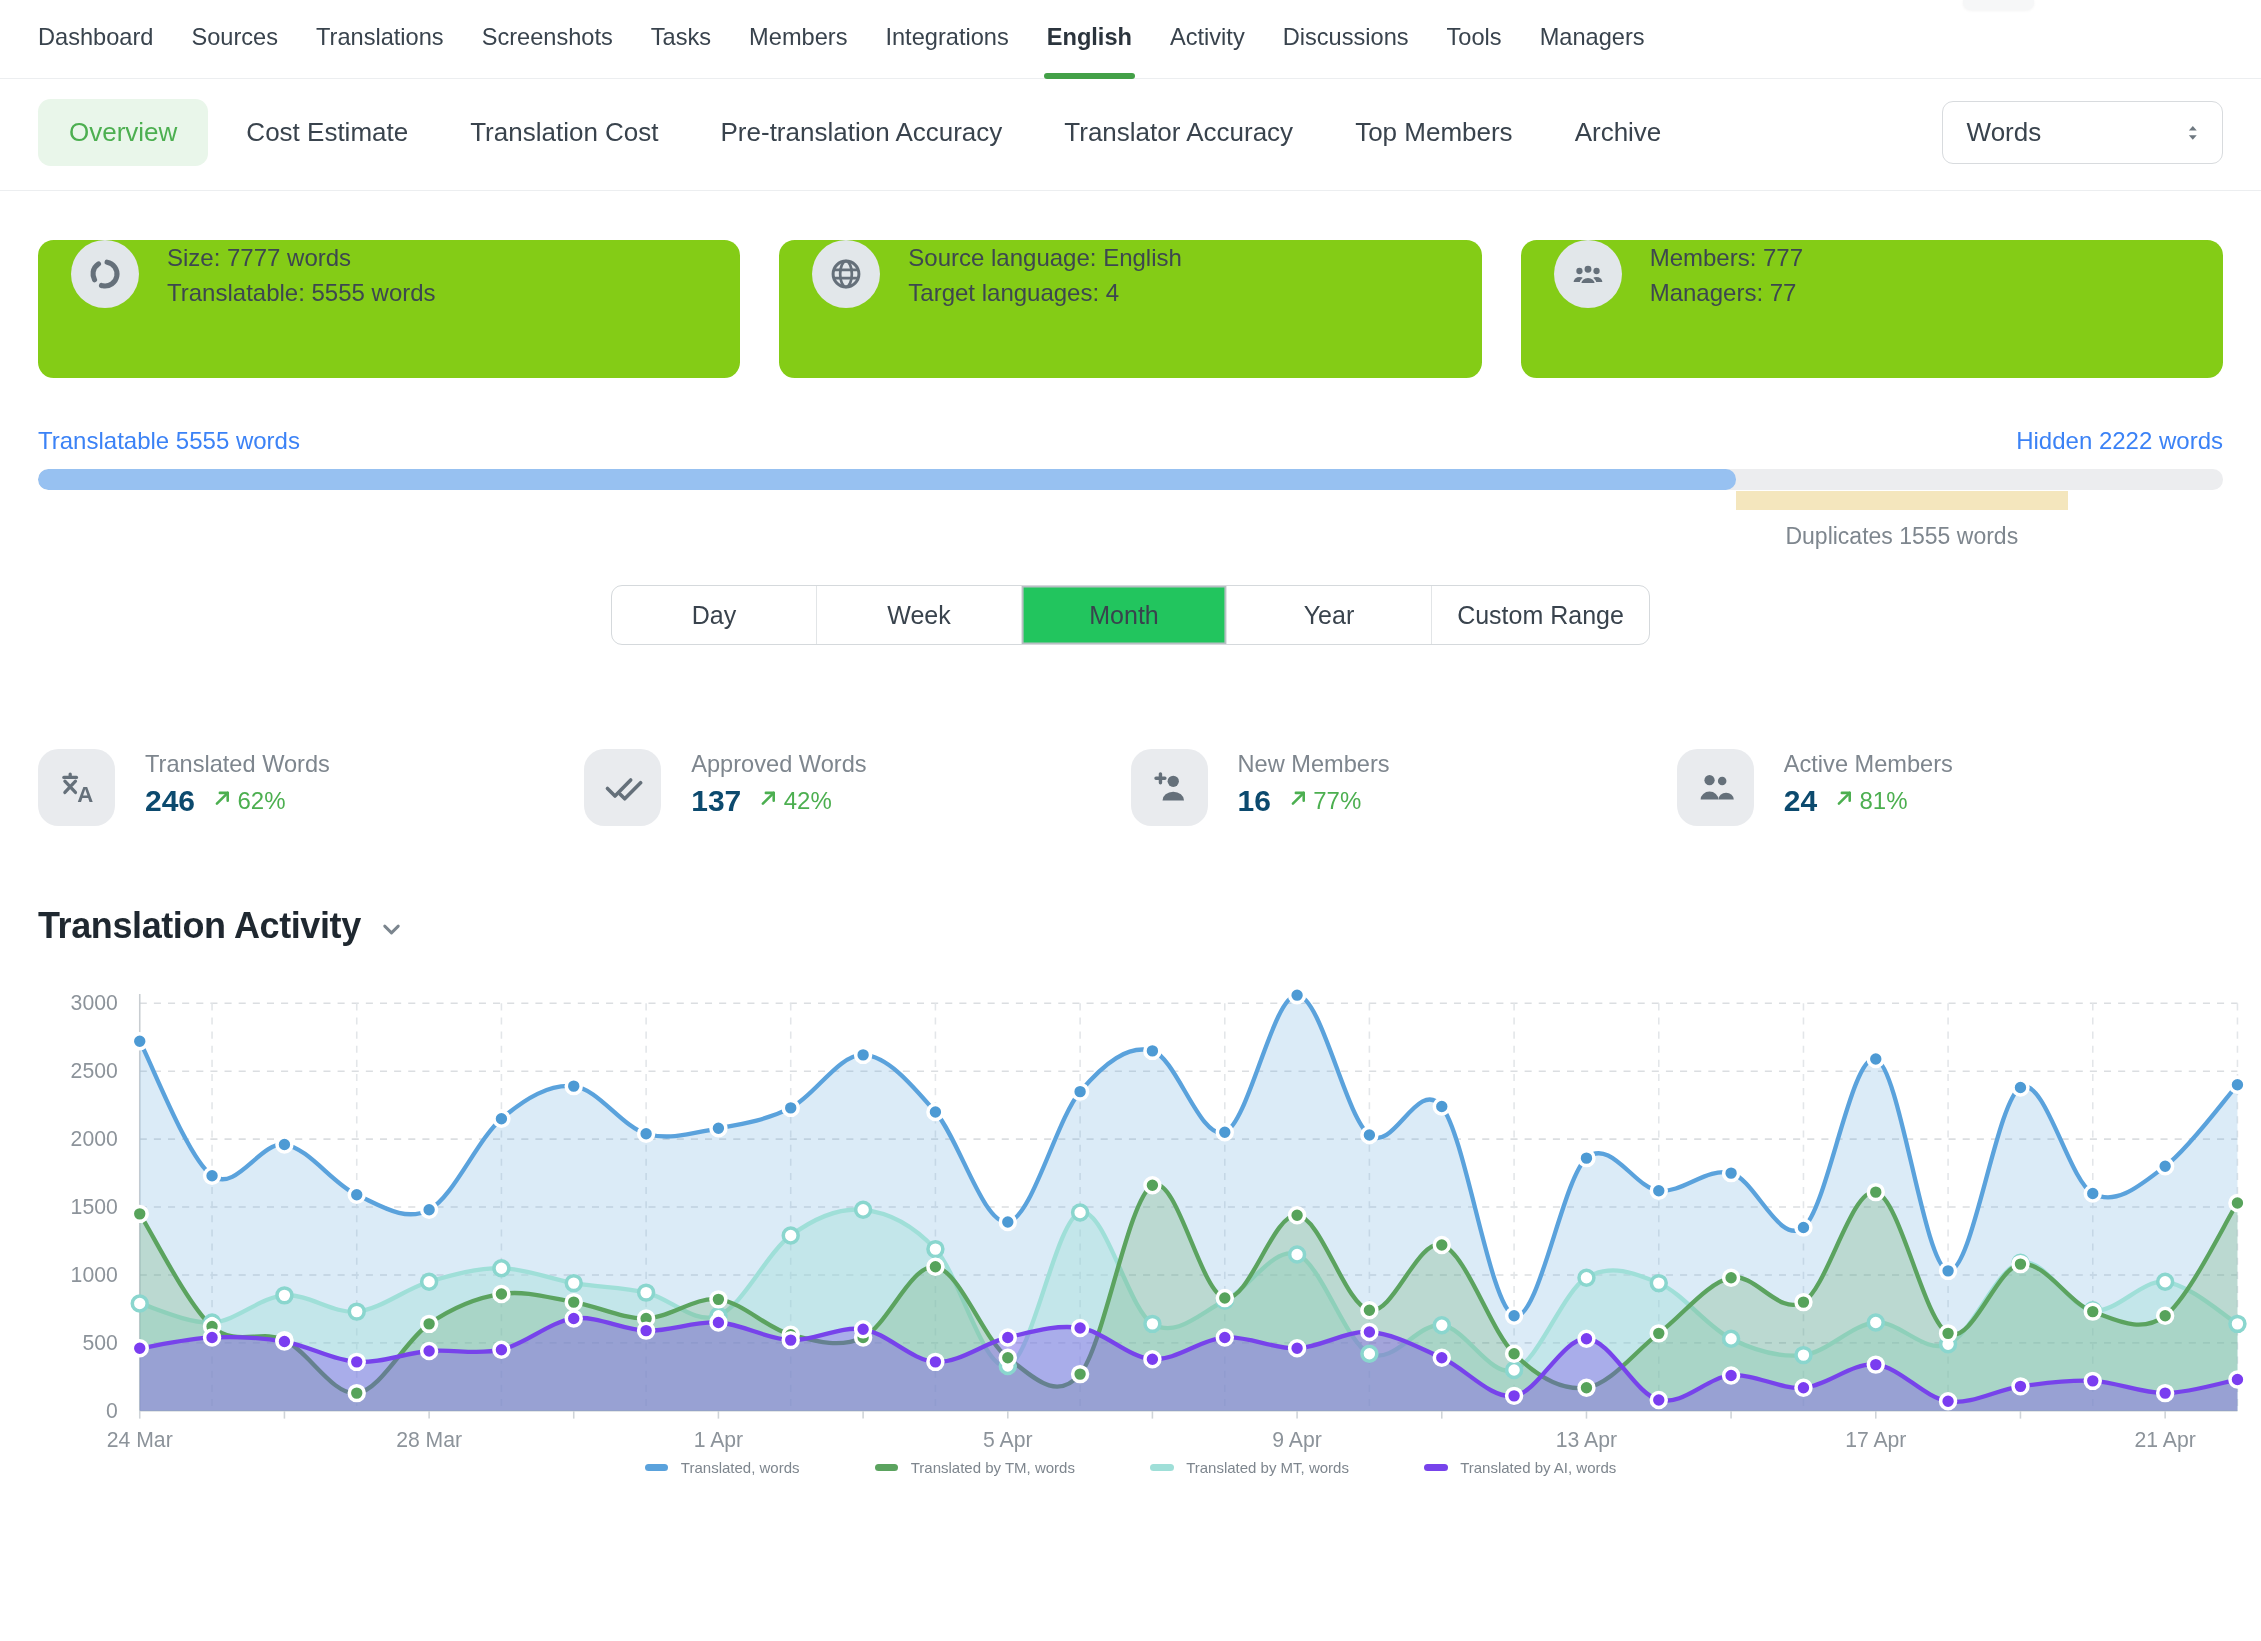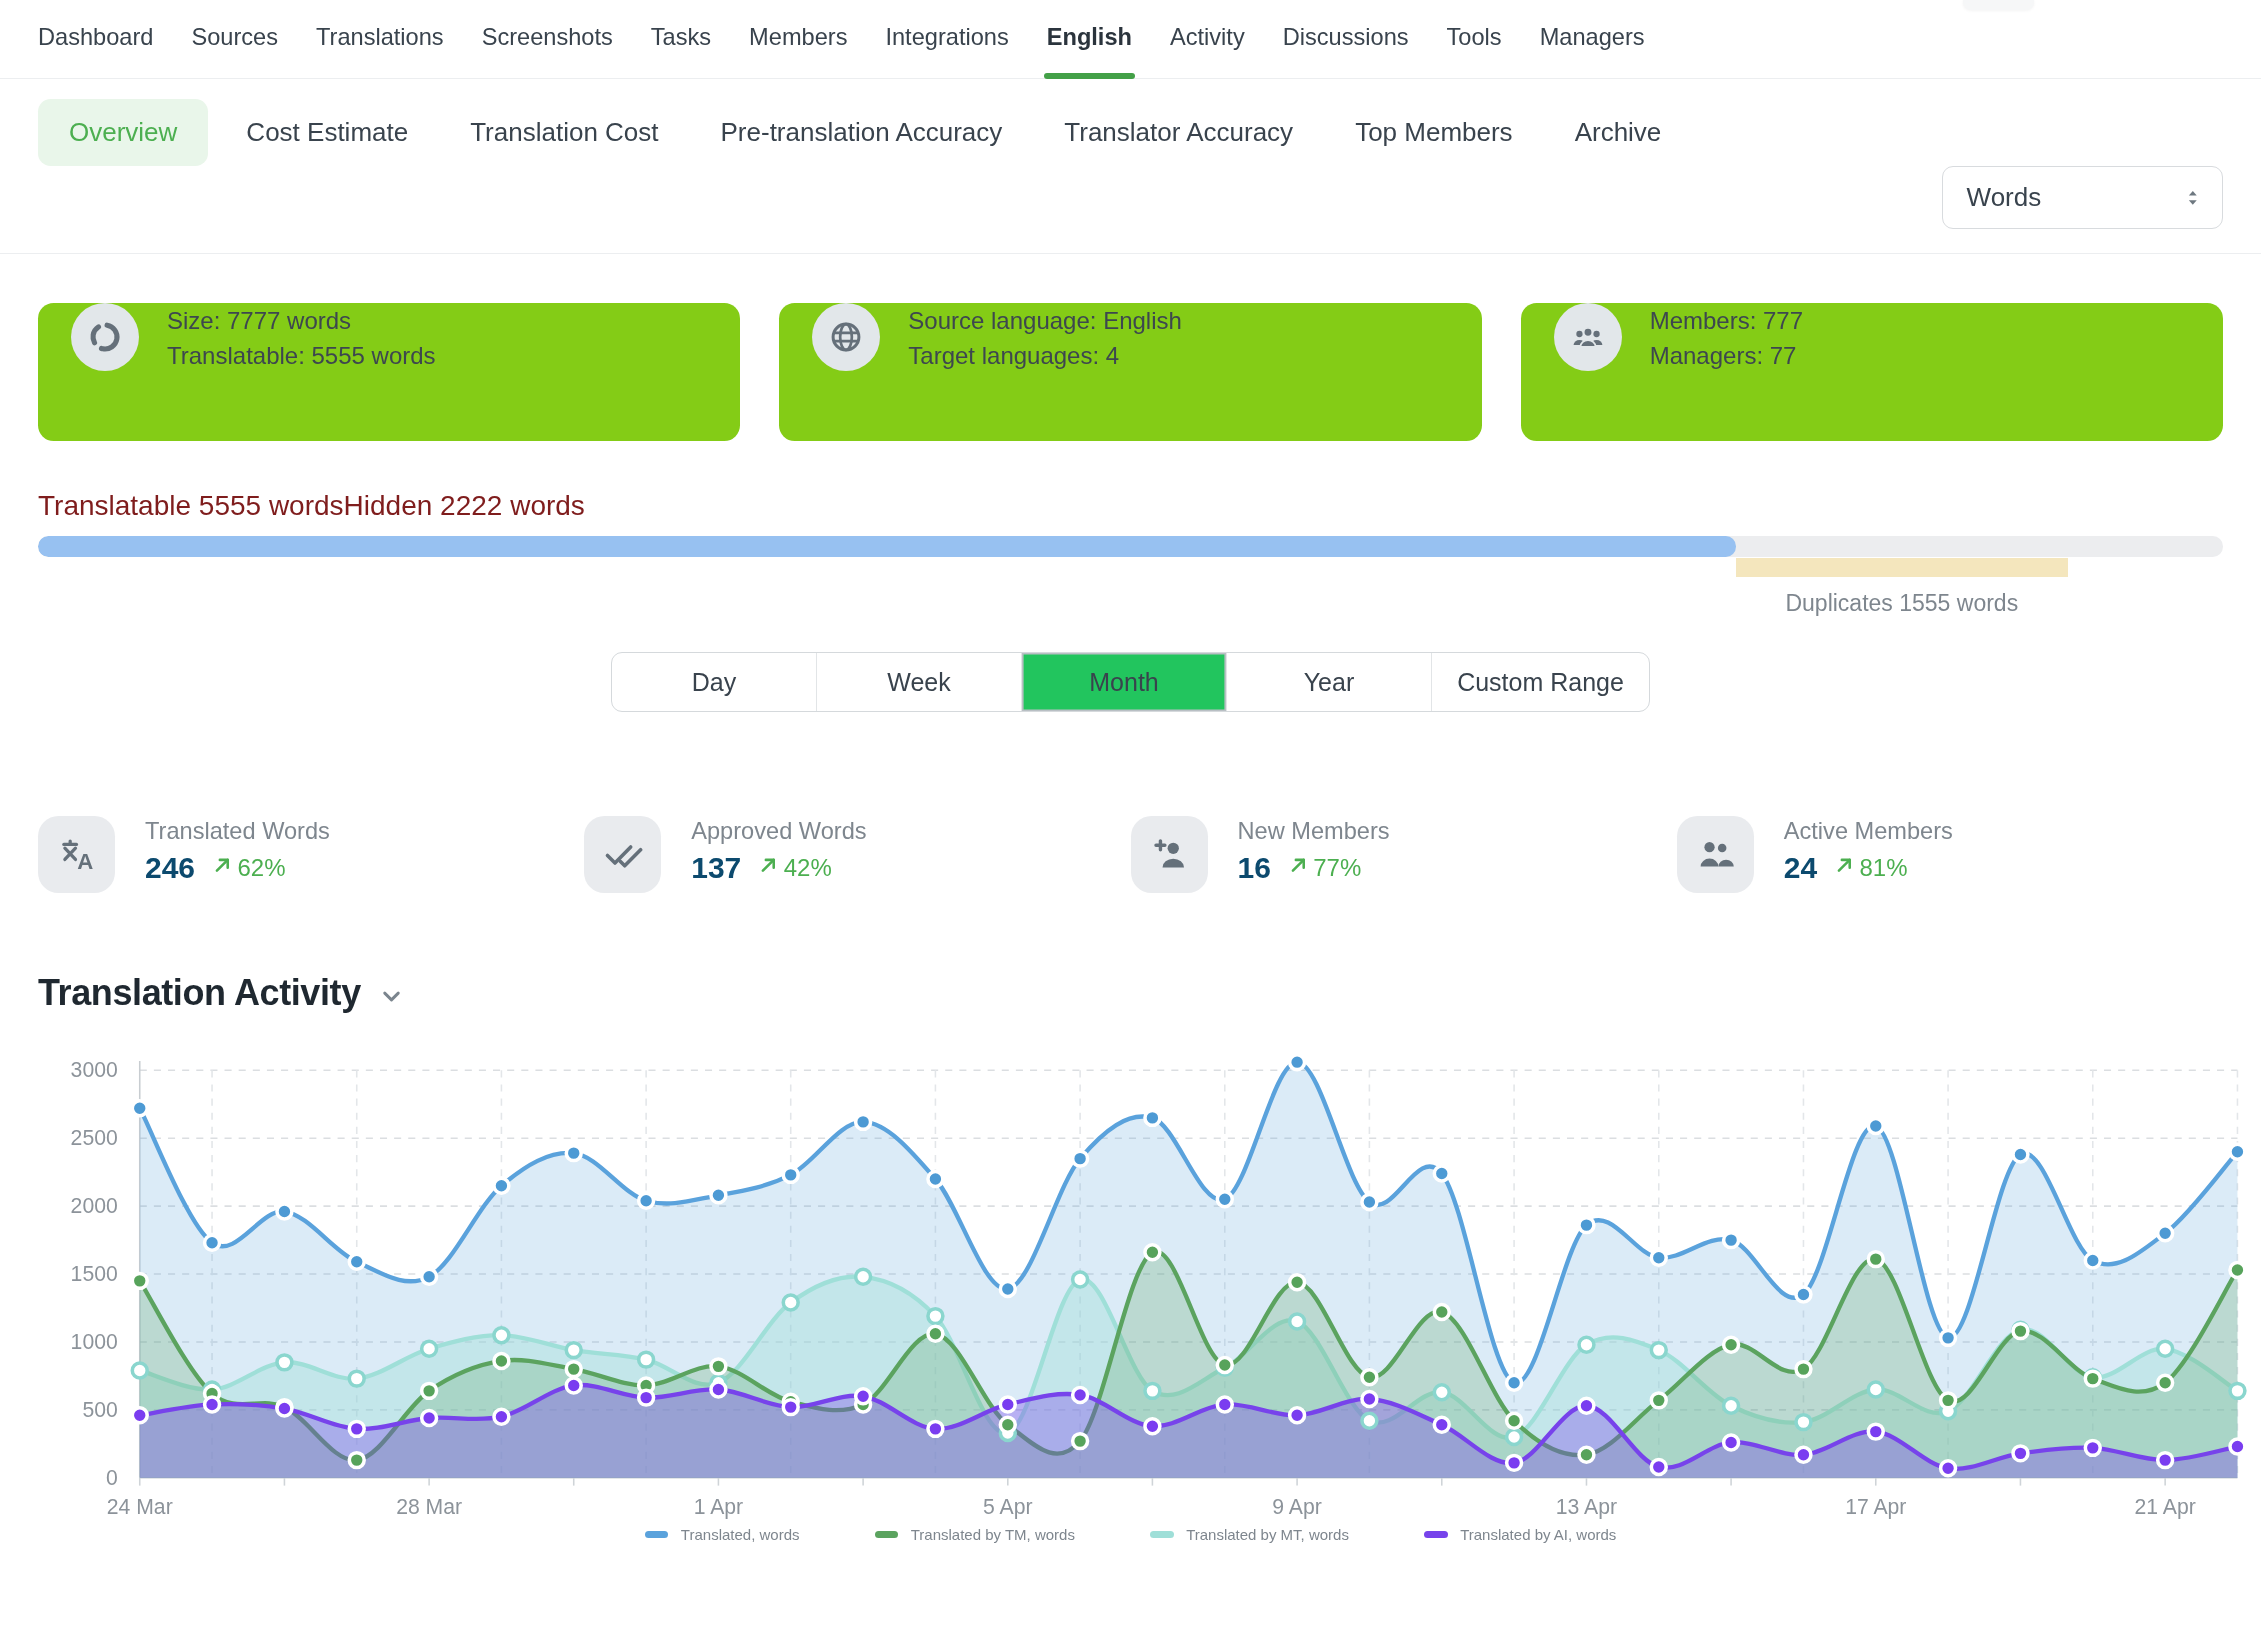--- a/index.html
+++ b/index.html
@@ -8,37 +8,37 @@
   
   .tooltip-remnant{position:absolute;top:0;left:1963px;width:71px;height:10.2px;background:#f6f7f8;
         border-radius:0 0 7.9px 7.9px;box-shadow:0 0.8px 3.1px rgba(0,0,0,0.05);}
   
   .topnav{display:flex;align-items:flex-end;padding:23.6px 38px 0;border-bottom:1.6px solid #eceef0;}
   .nav-item{position:relative;font-size:23.6px;color:#39434d;margin-right:38px;padding-bottom:27px;cursor:pointer;white-space:nowrap;}
   .nav-item.active{font-weight:700;color:#2b343d;}
   .nav-item.active::after{content:"";position:absolute;left:-3.1px;right:-3.1px;bottom:-1.6px;height:6.3px;
         border-radius:3.9px;background:var(--accent,#43a047);}
   
-  .subrow{display:flex;margin:20.4px 38px 0;flex-direction:column;}
+  .subrow{display:flex;align-items:center;margin:20.4px 38px 0;}
   .subtabs{display:flex;align-items:center;}
   .subtab{font-size:26px;color:#39434d;margin-right:62px;padding:18px 0;cursor:pointer;white-space:nowrap;}
   .subtab.active{background:var(--accent-bg,#e9f6ea);color:#4caf50;padding:18px 31px;border-radius:12.6px;margin-right:38px;}
   .unit-select{margin-left:auto;display:flex;align-items:center;justify-content:space-between;
         width:281px;height:63px;border:1.6px solid #d8dbde;border-radius:11px;padding:0 17.3px 0 23.6px;
         font-size:26px;color:#39434d;cursor:pointer;box-sizing:border-box;}
   .sort-icon svg{display:block;}
   .divider{height:1.6px;background:#eceef0;margin:23.6px 0 0;}
   
   .cards{display:flex;gap:39px;margin:49px 38px 0;}
   .card{flex:1;display:flex;background:#84cc16;border-radius:15.7px;height:138px;padding-left:33px;box-sizing:border-box;}
   .card-ic{width:68px;height:68px;border-radius:50%;background:#e2e7ea;display:flex;align-items:center;justify-content:center;margin-right:28px;flex:none;}
   .card-lines{font-size:24px;color:#3d474f;line-height:35px;}
   
   .wordsbar{margin:49px 38px 0;}
-  .wb-labels{display:flex;font-size:28px;color:#7f1d1d;margin-bottom:14px;}
+  .wb-labels{display:flex;justify-content:space-between;font-size:24px;color:#3b82f6;margin-bottom:14px;}
   .wb-track{height:20.4px;border-radius:10.2px;background:#ecedef;position:relative;overflow:hidden;}
   .wb-fill{height:100%;border-radius:10.2px;}
   .wb-dup-wrap{position:relative;height:19px;margin-top:1.6px;}
   .wb-dup{position:absolute;top:0;height:19px;}
   .wb-dup-label{position:relative;margin-top:12.6px;font-size:23px;color:#7e868e;}
   .wb-dup-label span{position:absolute;transform:translateX(-50%);white-space:nowrap;}
   
   .range{display:flex;width:fit-content;margin:75px auto 0;border:1.6px solid #d5d9dc;border-radius:11px;overflow:hidden;}
   .seg{width:204px;text-align:center;line-height:58px;font-size:25px;color:#39434d;border-left:1.6px solid #e2e5e7;cursor:pointer;}
   .seg:first-child{border-left:none;}

